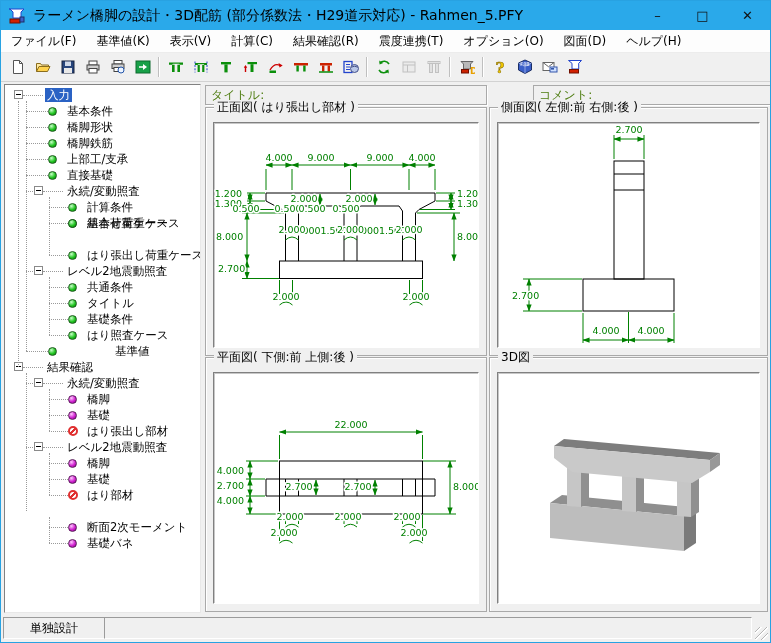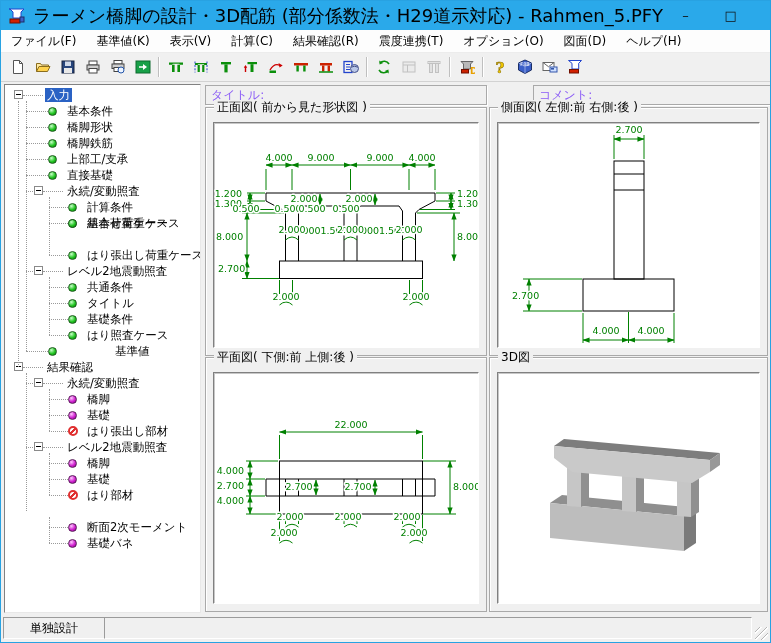--- a/index.html
+++ b/index.html
@@ -1,21 +1,21 @@
 <!DOCTYPE html>
 <html><head>
 <meta charset="utf-8">
 <style>
   html,body{margin:0;padding:0;background:#555;}
   *{box-sizing:border-box;}
   body{font-family:"DejaVu Sans","Liberation Sans",sans-serif;}
   .window{position:relative;width:771px;height:643px;background:#f0f0f0;border:1px solid #28a2e2;overflow:hidden;}
   .titlebar{position:absolute;left:0;top:0;width:769px;height:29px;background:#2aa9ea;display:flex;align-items:center;}
   .app-icon{width:18px;height:16px;margin-left:7px;flex:0 0 auto;}
-  .title-text{font-size:18px;color:#000;margin-left:7px;white-space:nowrap;}
+  .title-text{font-size:14px;color:#000;margin-left:7px;white-space:nowrap;}
   .win-controls{margin-left:auto;display:flex;height:29px;}
   .win-btn{width:45px;height:29px;display:flex;align-items:center;justify-content:center;font-size:13px;color:#111;cursor:default;}
   .menubar{position:absolute;left:0;top:29px;width:769px;height:23px;background:#fdfdfd;border-bottom:1px solid #ececec;display:flex;align-items:center;}
   .menu-item{font-size:12px;color:#000;padding:4px 10px;white-space:nowrap;}
   .toolbar{position:absolute;left:0;top:52px;width:769px;height:29px;background:#f0f0f0;border-bottom:1px solid #d2d2d2;display:flex;align-items:center;padding-left:4px;}
   .tb-btn{width:25px;height:24px;display:flex;align-items:center;justify-content:center;}
   .tb-btn.disabled{opacity:.45;filter:grayscale(1);}
   .tb-sep{width:2px;height:20px;border-left:1px solid #bfbfbf;border-right:1px solid #fff;margin:0 3px;}
   .tree-panel{position:absolute;left:3px;top:83px;width:197px;height:529px;background:#fff;border:1px solid #828282;border-right-color:#e8e8e8;border-bottom-color:#e8e8e8;overflow:hidden;}
   .trow{position:absolute;left:0;height:16px;width:100%;}
@@ -23,21 +23,21 @@
   .t-label.sel{background:#2a62c4;color:#fff;}
   .t-exp{position:absolute;top:3px;width:9px;height:9px;background:#fff;border:1px solid #8a8a8a;}
   .t-exp::after{content:"";position:absolute;left:1px;top:3px;width:5px;height:1px;background:#000;}
   .t-dot{position:absolute;border-top:1px dotted #9a9a9a;height:0;top:8px;}
   .t-vline{position:absolute;border-left:1px dotted #9a9a9a;width:0;}
   .bullet{position:absolute;top:3.5px;width:9px;height:9px;border-radius:50%;}
   .bullet.green{background:radial-gradient(circle at 35% 30%,#c9ffc9,#21c421 55%,#067d06);border:1px solid #1c5c1c;}
   .bullet.purple{background:radial-gradient(circle at 35% 30%,#ffc9ff,#cf1fcf 55%,#7d067d);border:1px solid #5c1c5c;}
   .bullet.noentry{top:3px;width:10px;height:10px;border:2px solid #e03030;background:linear-gradient(135deg,transparent 40%,#e03030 40%,#e03030 60%,transparent 60%),#fff;}
   .main{position:absolute;left:203px;top:83px;width:565px;height:529px;}
-  .hdr-box{position:absolute;height:20px;background:#f0f0f0;border:1px solid #a9a9a9;box-shadow:1px 1px 0 #ffffff;font-size:12px;line-height:18px;padding-left:5px;color:#8b5cf6;}
+  .hdr-box{position:absolute;height:20px;background:#f0f0f0;border:1px solid #a9a9a9;box-shadow:1px 1px 0 #ffffff;font-size:12px;line-height:18px;padding-left:5px;color:#4d7c0f;}
   .groupbox{position:absolute;border:1px solid #a9a9a9;box-shadow:inset 1px 1px 0 #ffffff;background:#f0f0f0;}
   .gb-label{position:absolute;left:8px;top:-8px;background:#f0f0f0;font-size:12px;line-height:15px;padding:0 3px;color:#000;white-space:nowrap;}
   .draw-area{position:absolute;left:7px;top:14px;right:7px;bottom:7px;background:#fff;border:1px solid #808080;border-right-color:#fff;border-bottom-color:#fff;box-shadow:inset 1px 1px 0 #c7c7c7;overflow:hidden;}
   .draw-area svg{display:block;}
   .blk{stroke:#000;fill:none;stroke-width:1;}
   .dim{stroke:#008000;fill:none;stroke-width:1;}
   .lbl{font-family:"DejaVu Sans",sans-serif;font-size:9.5px;fill:#008000;paint-order:stroke;stroke:#fff;stroke-width:3px;stroke-linejoin:round;}
   .statusbar{position:absolute;left:0;top:613px;width:769px;height:28px;background:#f0f0f0;}
   .sb-cell{position:absolute;top:3px;height:22px;border:1px solid #9b9b9b;border-right-color:#fff;border-bottom-color:#fff;font-size:12px;line-height:20px;padding-left:26px;color:#000;}
   .grip{position:absolute;right:2px;bottom:2px;width:13px;height:13px;background:repeating-linear-gradient(135deg,transparent 0 3px,#b5b5b5 3px 4px,#fff 4px 5px);}
@@ -391,21 +391,21 @@
 
   <div class="main">
     <div class="hdr-box" style="left:1px;top:1px;width:282px;">
       <span>タイトル:</span>
     </div>
     <div class="hdr-box" style="left:285px;top:1px;width:279px;margin-left:44px;">
       <span>コメント:</span>
     </div>
 
     <div class="groupbox" style="left:1px;top:23px;width:282px;height:249px;">
-      <span class="gb-label">正面図( 前から見た形状図 )</span>
+      <span class="gb-label">正面図( はり張出し部材 )</span>
       <div class="draw-area">
         <svg width="266" height="226" viewBox="0 0 266 226">
           <defs>
             <marker id="ah" viewBox="0 0 8 6" refX="7.5" refY="3" markerWidth="7" markerHeight="6" orient="auto-start-reverse" markerUnits="userSpaceOnUse">
               <path d="M0,0L8,3L0,6Z" fill="#008000"></path>
             </marker>
           </defs>
           <g class="blk">
             <path d="M52,70H221 M52,70V78 M221,70V78 M52,78L68,86.5 M221,78L205,86.5 M68,86.5L71.5,90 M205,86.5L201.5,90 M71.5,90V138 M84.5,88V138 M130,88V138 M143,88V138 M188.5,88V138 M201.5,90V138 M84.5,88L88,83 M126.5,83L130,88 M143,88L146.5,83 M185,83L188.5,88 M88,83H126.5 M146.5,83H185"></path>
             <rect x="65.5" y="138" width="143" height="17.5"></rect>

